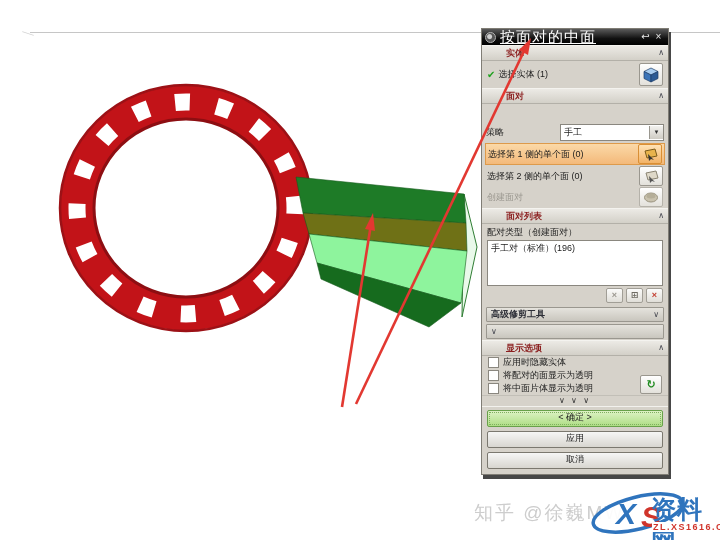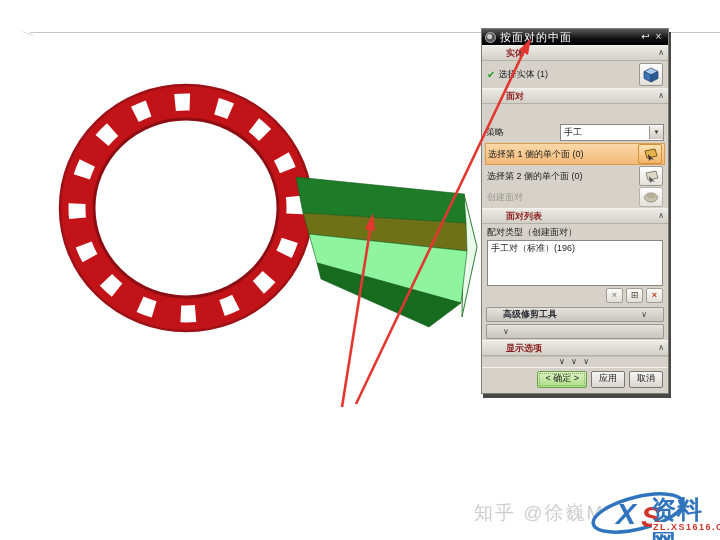--- a/index.html
+++ b/index.html
@@ -9,21 +9,21 @@
 
   
   #topline{left:30px;top:32px;width:690px;height:1px;background:#c6c6c6;}
   #toplinetick{left:22px;top:33px;width:12px;height:1px;background:#d5d5d5;transform:rotate(18deg);}
 
   
   #dlg{left:481px;top:28px;width:186px;background:#d6d2ca;border:1px solid#807d75;
        box-shadow:2px 4px 0 0 #474747;font-size:9px;color:#1c1c1c;}
   #dlg-title{height:16px;background:linear-gradient(#5a5a5a,#101010 60%,#000);display:flex;
        align-items:center;padding:0 3px;color:#fff;}
-  #dlg-title .t{flex:1;font-size:11px;letter-spacing:1px;white-space:nowrap;overflow:hidden;}
+  #dlg-title .t{flex:1;font-size:15px;letter-spacing:1px;white-space:nowrap;overflow:hidden;text-decoration:underline;}
   .tbtn{width:13px;height:12px;line-height:12px;text-align:center;color:#e8e8e8;font-size:10px;cursor:default;}
   #optcirc{width:9px;height:9px;border:1px solid #b5b5b5;border-radius:50%;margin-right:4px;
        background:radial-gradient(circle at 40% 40%,#cfcfcf 0 2px,#555 3px);}
 
   .gh{height:14px;line-height:14px;display:flex;align-items:center;padding:0 4px;
       background:linear-gradient(#eceae5,#d3d0c8);border-top:1px solid #f4f3ef;border-bottom:1px solid #b3b0a8;}
   .gh .lbl{flex:1;color:#8b1f1f;font-weight:bold;margin-left:20px;}
   .gh .arr,.bar .arr{color:#44464f;font-size:8px;}
 
   .row{display:flex;align-items:center;padding:1px 4px;margin-top:18px;}
@@ -41,34 +41,34 @@
   #strategy-dd .db{width:13px;height:13px;background:linear-gradient(#f2f1ee,#cfccc4);border-left:1px solid #9a978f;
        text-align:center;line-height:13px;font-size:6px;color:#333;}
 
   #typelabel{padding:2px 5px 1px 5px;}
   #pairlist{margin:0 5px;height:44px;background:#fff;border:1px solid #8a877f;overflow:hidden;}
   #pairlist .item{padding:1px 3px;}
   #listbtns{display:flex;justify-content:flex-end;gap:3px;padding:2px 5px;}
   .sbtn{width:15px;height:13px;line-height:12px;text-align:center;background:linear-gradient(#fbfbfa,#e0ded8);
        border:1px solid #a19e96;border-radius:2px;font-size:9px;font-weight:bold;}
 
-  .bar{height:13px;margin:2px 4px 1px 4px;display:flex;align-items:center;padding:0 16px;
+  .bar{height:13px;margin:2px 4px 1px 4px;display:flex;align-items:center;padding:0 4px;
        background:linear-gradient(#e5e3dd,#c9c6be);border:1px solid #9a978f;border-radius:1px;}
   .bar .lbl{flex:1;color:#2e3038;font-weight:bold;}
 
   #display-group{position:relative;}
   .cbrow{display:flex;align-items:center;height:13px;padding:0 6px;}
   .cb{width:9px;height:9px;background:#fff;border:1px solid #8a877f;margin-right:4px;flex:0 0 auto;}
   #refreshbtn{position:absolute;right:6px;bottom:1px;width:20px;height:17px;
        background:linear-gradient(#ffffff,#e3e1db);border:1px solid #9a978f;border-radius:2px;
        text-align:center;line-height:16px;color:#1d8a1d;font-weight:bold;font-size:11px;}
 
   #morechev{height:10px;text-align:center;line-height:9px;color:#333;font-size:8px;letter-spacing:2px;
        border-top:1px solid #c2bfb7;}
-  #btnrow{display:flex;justify-content:flex-end;gap:4px;padding:3px 5px 5px 5px;border-top:1px solid #f2f1ed;}
+  #btnrow{display:flex;justify-content:flex-end;gap:4px;padding:3px 5px 5px 5px;border-top:1px solid #f2f1ed;flex-direction:column;}
   .pbtn{height:15px;line-height:13px;padding:0 7px;background:linear-gradient(#f6f6f5,#d8d6d0);
        border:1px solid #7b786f;border-radius:2px;font-size:9px;color:#222;text-align:center;}
   .pbtn.ok{background:linear-gradient(#ddf2c4,#aede85);border:1px solid #68a14a;outline:1px dotted #7fae5f;outline-offset:-3px;}
 
   
   #wm-text{left:474px;top:500px;font-size:19px;color:#cdcdcd;letter-spacing:2px;}
   #wm-site{left:651px;top:493px;font-size:25px;font-weight:bold;color:#2f74bd;letter-spacing:1px;}
   #wm-url{left:652px;top:522px;font-size:9px;font-weight:bold;color:#d0342b;letter-spacing:1.5px;background:#fff;padding:0 1px;}
 
   svg text{font-family:"Liberation Sans","DejaVu Sans",sans-serif;}
@@ -181,20 +181,35 @@
       <span class="arr">∨</span>
     </div>
     <div class="bar">
       <span class="arr">∨</span>
     </div>
 
     <div class="gh">
       <span class="lbl">显示选项</span>
       <span class="arr">∧</span>
     </div>
+    <div id="display-group">
+      <div class="cbrow">
+        <span class="cb"></span>
+        <span>应用时隐藏实体</span>
+      </div>
+      <div class="cbrow">
+        <span class="cb"></span>
+        <span>将配对的面显示为透明</span>
+      </div>
+      <div class="cbrow">
+        <span class="cb"></span>
+        <span>将中面片体显示为透明</span>
+      </div>
+      <span id="refreshbtn">↻</span>
+    </div>
 
     <div id="morechev">∨ ∨ ∨</div>
 
     <div id="btnrow">
       <span class="pbtn ok">&lt; 确定 &gt;</span>
       <span class="pbtn">应用</span>
       <span class="pbtn">取消</span>
     </div>
   </div>
 

